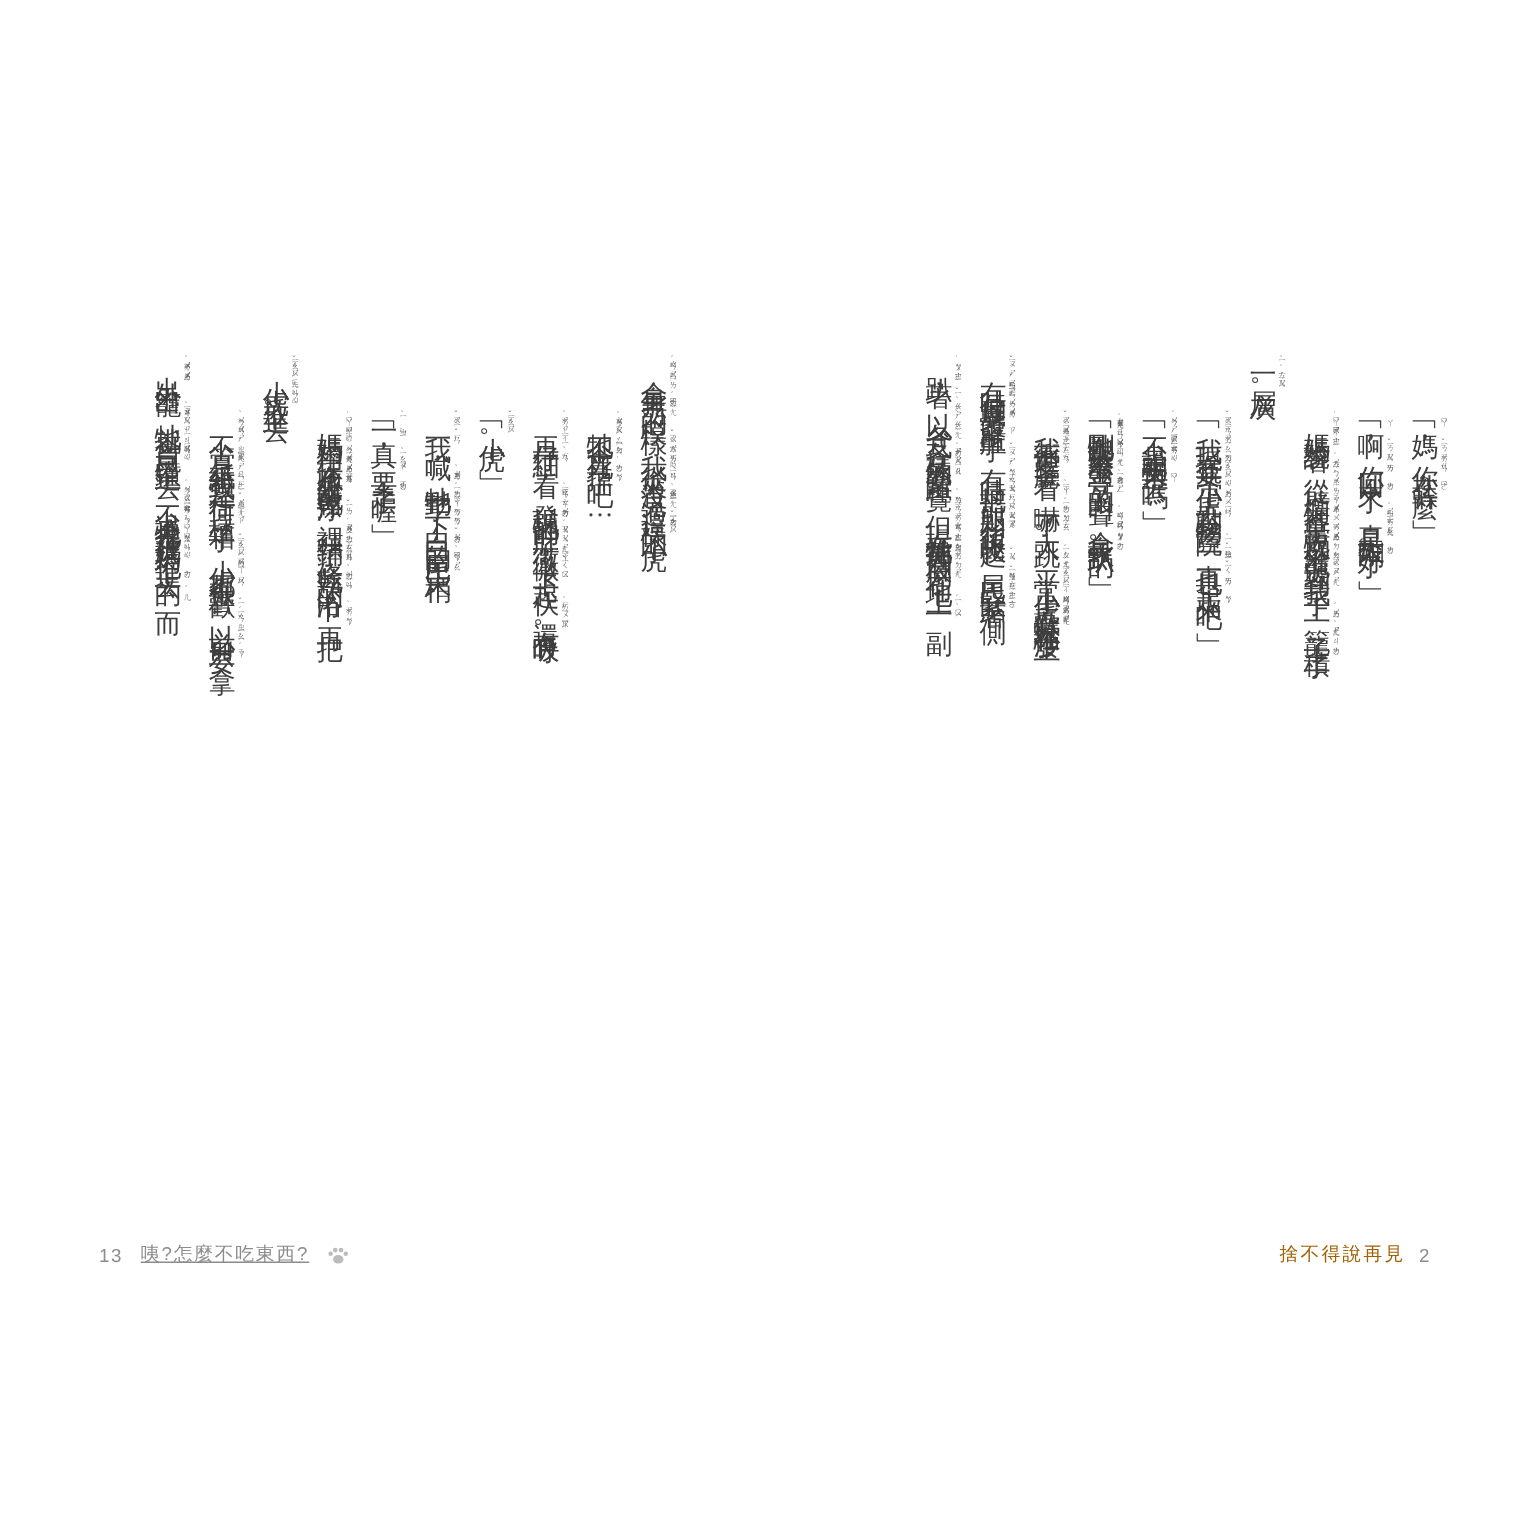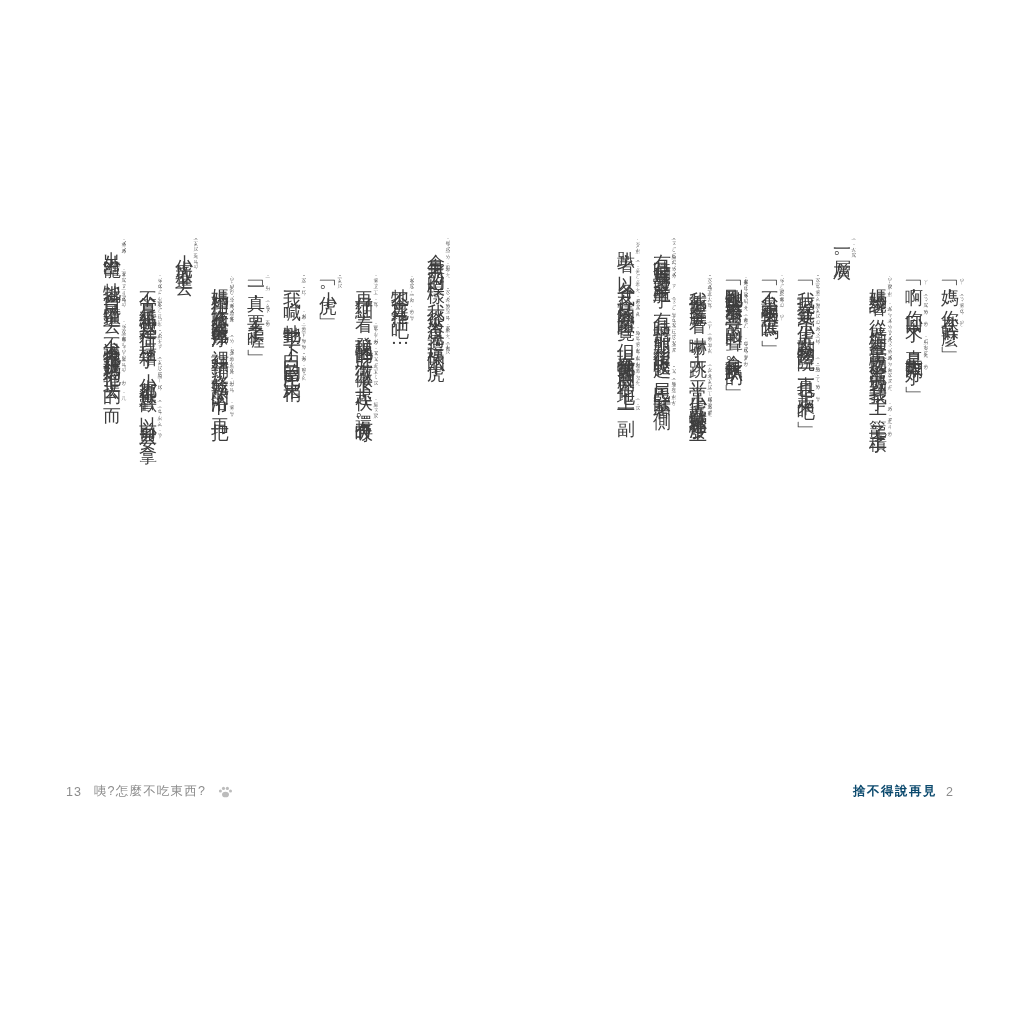--- a/index.html
+++ b/index.html
@@ -23,28 +23,28 @@
   .col{width:36px;line-height:36px;white-space:nowrap;}
   .col.indent{padding-top:37px;}
   ruby{ruby-position:over;ruby-align:center;}
   rt{
     font-size:6px;line-height:1;letter-spacing:0;
     color:var(--ruby-text);text-orientation:upright;
     font-family:"Liberation Sans","DejaVu Sans",sans-serif;
   }
   .punct{display:inline;}
   .footer{
-    position:absolute;top:783px;display:flex;align-items:center;
+    position:absolute;top:828px;display:flex;align-items:center;
     font-family:"Liberation Sans","DejaVu Sans",sans-serif;
     font-size:12.5px;color:var(--footer-text);letter-spacing:1px;
   }
   .footer-left{left:66px;gap:12px;}
   .footer-right{right:70px;gap:9px;}
-  .chapter-title{letter-spacing:1.2px;}
-  .book-title{font-weight:bold;color:#0c4a6e;letter-spacing:1.5px;}
+  .chapter-title{letter-spacing:1.2px;text-decoration:underline;}
+  .book-title{font-weight:normal;color:#a16207;letter-spacing:1.5px;}
   .paw{width:15px;height:14px;flex:0 0 auto;}
 </style>
 </head>
 <body>
 
 <div class="spread">
 
   <div id="left-text" class="vtext">
       <div class="col"><ruby>全<rt>ㄑㄩㄢˊ</rt></ruby><ruby>身<rt>ㄕㄣ</rt></ruby><ruby>無<rt>ㄨˊ</rt></ruby><ruby>力<rt>ㄌㄧˋ</rt></ruby><ruby>的<rt>˙ㄉㄜ</rt></ruby><ruby>模<rt>ㄇㄛˊ</rt></ruby><ruby>樣<rt>ㄧㄤˋ</rt></ruby><span class="punct">。</span><ruby>我<rt>ㄨㄛˇ</rt></ruby><ruby>從<rt>ㄘㄨㄥˊ</rt></ruby><ruby>來<rt>ㄌㄞˊ</rt></ruby><ruby>沒<rt>ㄇㄟˊ</rt></ruby><ruby>見<rt>ㄐㄧㄢˋ</rt></ruby><ruby>過<rt>˙ㄍㄨㄛ</rt></ruby><ruby>這<rt>ㄓㄜˋ</rt></ruby><ruby>樣<rt>ㄧㄤˋ</rt></ruby><ruby>的<rt>˙ㄉㄜ</rt></ruby><ruby>小<rt>ㄒㄧㄠˇ</rt></ruby><ruby>虎<rt>ㄏㄨˇ</rt></ruby><span class="punct">。</span></div>
       <div class="col indent"><ruby>牠<rt>ㄊㄚ</rt></ruby><ruby>不<rt>ㄅㄨˊ</rt></ruby><ruby>會<rt>ㄏㄨㄟˋ</rt></ruby><ruby>死<rt>ㄙˇ</rt></ruby><ruby>掉<rt>ㄉㄧㄠˋ</rt></ruby><ruby>了<rt>˙ㄌㄜ</rt></ruby><ruby>吧<rt>˙ㄅㄚ</rt></ruby><span class="punct">…</span><span class="punct">…</span></div>

